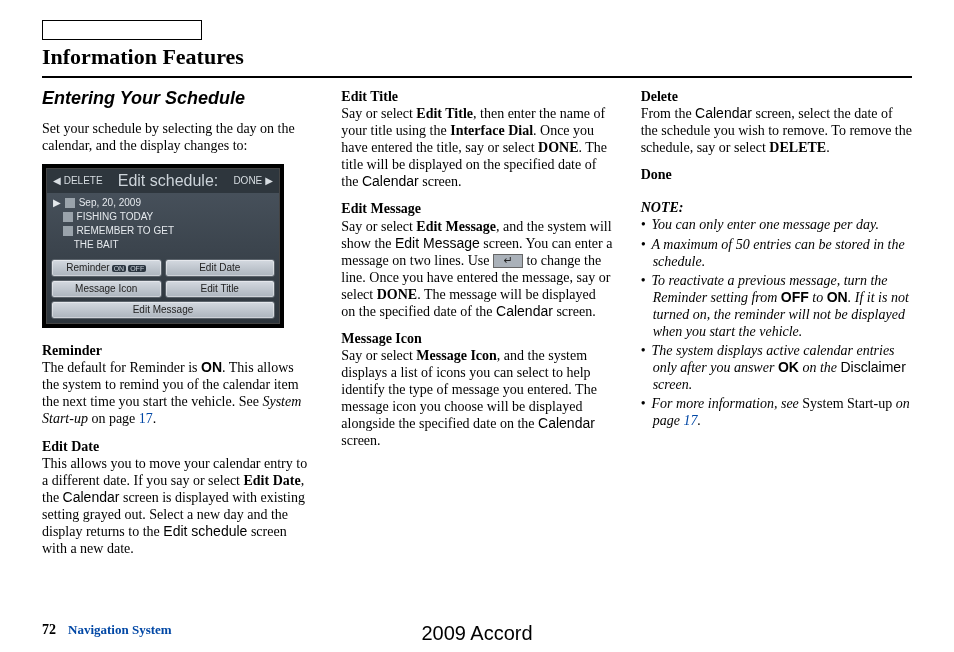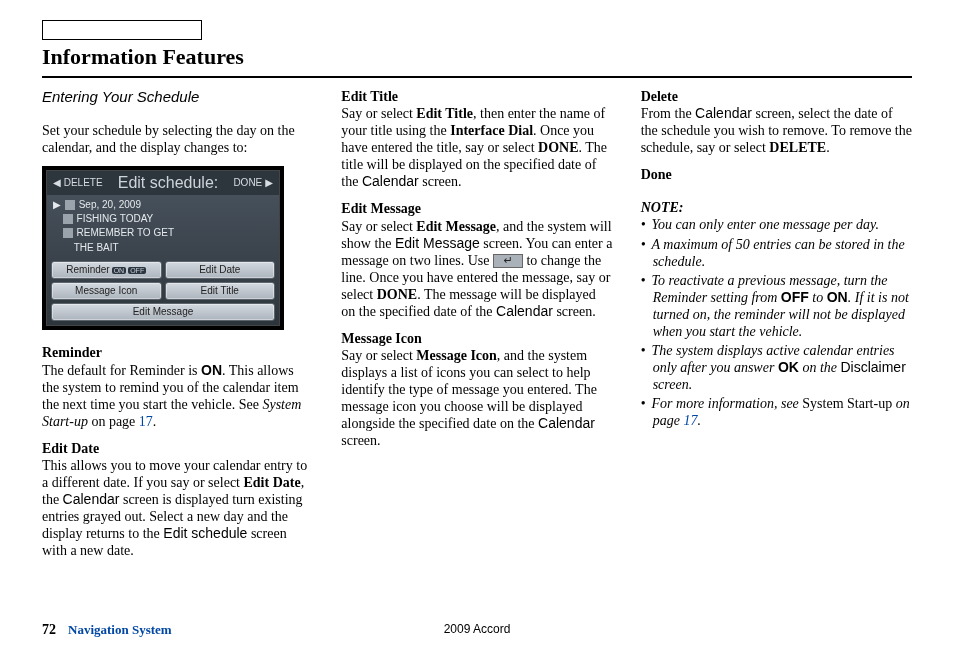--- a/index.html
+++ b/index.html
@@ -29,23 +29,23 @@
   .columns {
     display: flex;
     gap: 28px;
   }
   .col {
     flex: 1;
     line-height: 1.22;
   }
   .section-title {
     font-style: italic;
-    font-weight: normal;
-    font-size: 15px;
-    margin-bottom: 16px;
+    font-weight: bold;
+    font-size: 18px;
+    margin-bottom: 10px;
     font-family: Arial, Helvetica, sans-serif;
   }
   .para { margin-bottom: 10px; }
   .heading { font-weight: bold; margin-top: 8px; }
   .sans { font-family: Arial, Helvetica, sans-serif; }
   .bold { font-weight: bold; }
   .ital { font-style: italic; }
   .blue { color: #0047a5; }
   ul { list-style: none; padding-left: 0; }
   ul li { padding-left: 12px; text-indent: -12px; margin-bottom: 2px; }
@@ -59,21 +59,21 @@
     display: flex;
     align-items: baseline;
   }
   .pg { font-weight: bold; font-size: 14px; margin-right: 12px; }
   .navsys { color: #0047a5; font-weight: bold; font-size: 13px; }
   .model {
     position: absolute;
     left: 50%;
     transform: translateX(-50%);
     font-family: Arial, Helvetica, sans-serif;
-    font-size: 12px;
+    font-size: 20px;
   }
 
   
   .shot {
     width: 242px;
     height: 164px;
     border: 1px solid #000;
     background: #000;
     padding: 3px;
     margin: 6px 0 14px 0;
@@ -162,21 +162,21 @@
       </div>
     </div>
 
     <div class="heading">Reminder</div>
     <div class="para">
       <span>The default for Reminder is </span><span class="sans bold">ON</span><span>. This allows the system to remind you of the calendar item the next time you start the vehicle. See </span><span class="ital">System Start-up</span><span> on page </span><span class="blue">17</span>.
     </div>
 
     <div class="heading">Edit Date</div>
     <div class="para">
-      <span>This allows you to move your calendar entry to a different date. If you say or select </span><span class="bold">Edit Date</span><span>, the </span><span class="sans">Calendar</span><span> screen is displayed turn existing entries grayed out. Select a new day and the display returns to the </span><span class="sans">Edit schedule</span><span> screen with a new date.</span>
+      <span>This allows you to move your calendar entry to a different date. If you say or select </span><span class="bold">Edit Date</span><span>, the </span><span class="sans">Calendar</span><span> screen is displayed with existing setting grayed out. Select a new day and the display returns to the </span><span class="sans">Edit schedule</span><span> screen with a new date.</span>
     </div>
   </div>
 
   <div class="col">
     <div class="heading" style="margin-top:0">Edit Title</div>
     <div class="para">
       <span>Say or select </span><span class="bold">Edit Title</span><span>, then enter the name of your title using the </span><span class="bold">Interface Dial</span><span>. Once you have entered the title, say or select </span><span class="bold">DONE</span><span>. The title will be displayed on the specified date of the </span><span class="sans">Calendar</span><span> screen.</span>
     </div>
 
     <div class="heading">Edit Message</div>

